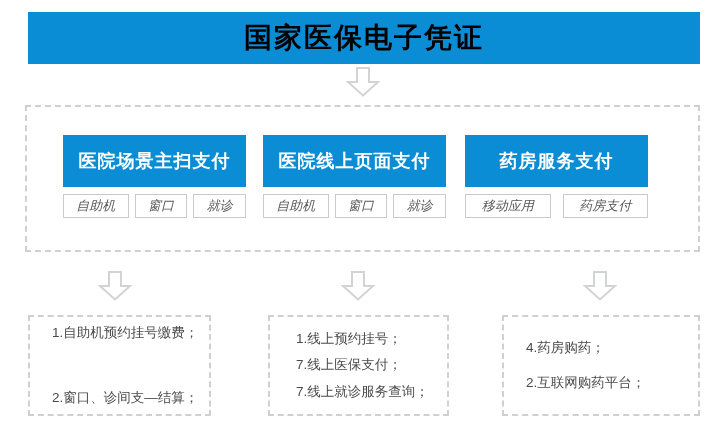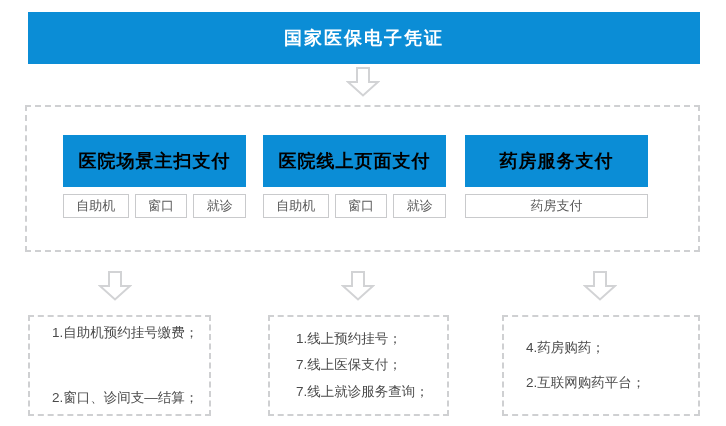--- a/index.html
+++ b/index.html
@@ -30,22 +30,22 @@
     top: 12px;
     width: 672px;
     height: 52px;
     background: #0b8dd6;
     display: flex;
     align-items: center;
     justify-content: center;
     box-sizing: border-box;
   }
   .title-banner .title-text {
-    color: #ffffff;
-    font-size: 18px;
+    color: #000000;
+    font-size: 28px;
     font-weight: bold;
     letter-spacing: 2px;
     line-height: 1;
   }
 
   
   .arrow {
     position: absolute;
     width: 34px;
     height: 30px;
@@ -75,35 +75,36 @@
     top: 28px;
     width: 183px;
   }
   .channel-card.c0 { left: 36px; }
   .channel-card.c1 { left: 236px; border-radius: 12px; }
   .channel-card.c2 { left: 438px; }
 
   .card-head {
     height: 52px;
     background: #0b8dd6;
-    color: #000000;
+    color: #ffffff;
     font-size: 18px;
     font-weight: bold;
     display: flex;
     align-items: center;
     justify-content: center;
     letter-spacing: 1px;
     box-sizing: border-box;
   }
 
   .card-tags {
     margin-top: 7px;
     display: flex;
     justify-content: space-between;
     gap: 6px;
+    font-style: italic;
   }
   .card-tags.two { gap: 12px; }
 
   .tag {
     flex: 1 1 auto;
     border: 1px solid #c9cacc;
     background: #ffffff;
     color: #595959;
     font-size: 13px;
     height: 24px;
@@ -170,20 +171,21 @@
         <div class="card-tags">
           <span class="tag">自助机</span>
           <span class="tag">窗口</span>
           <span class="tag">就诊</span>
         </div>
       </div>
 
       <div class="channel-card c2">
         <div class="card-head">药房服务支付</div>
         <div class="card-tags two">
+          <span class="tag">移动应用</span>
           <span class="tag">药房支付</span>
         </div>
       </div>
 
     </div>
   </div>
 
   <div class="arrow" style="left:98px; top:271px;">
     <svg viewBox="0 0 34 30" xmlns="http://www.w3.org/2000/svg">
       <polygon points="11,1 23,1 23,15 32,15 17,28.5 2,15 11,15" fill="#ffffff" stroke="#d2d3d5" stroke-width="2" stroke-linejoin="miter"></polygon>

